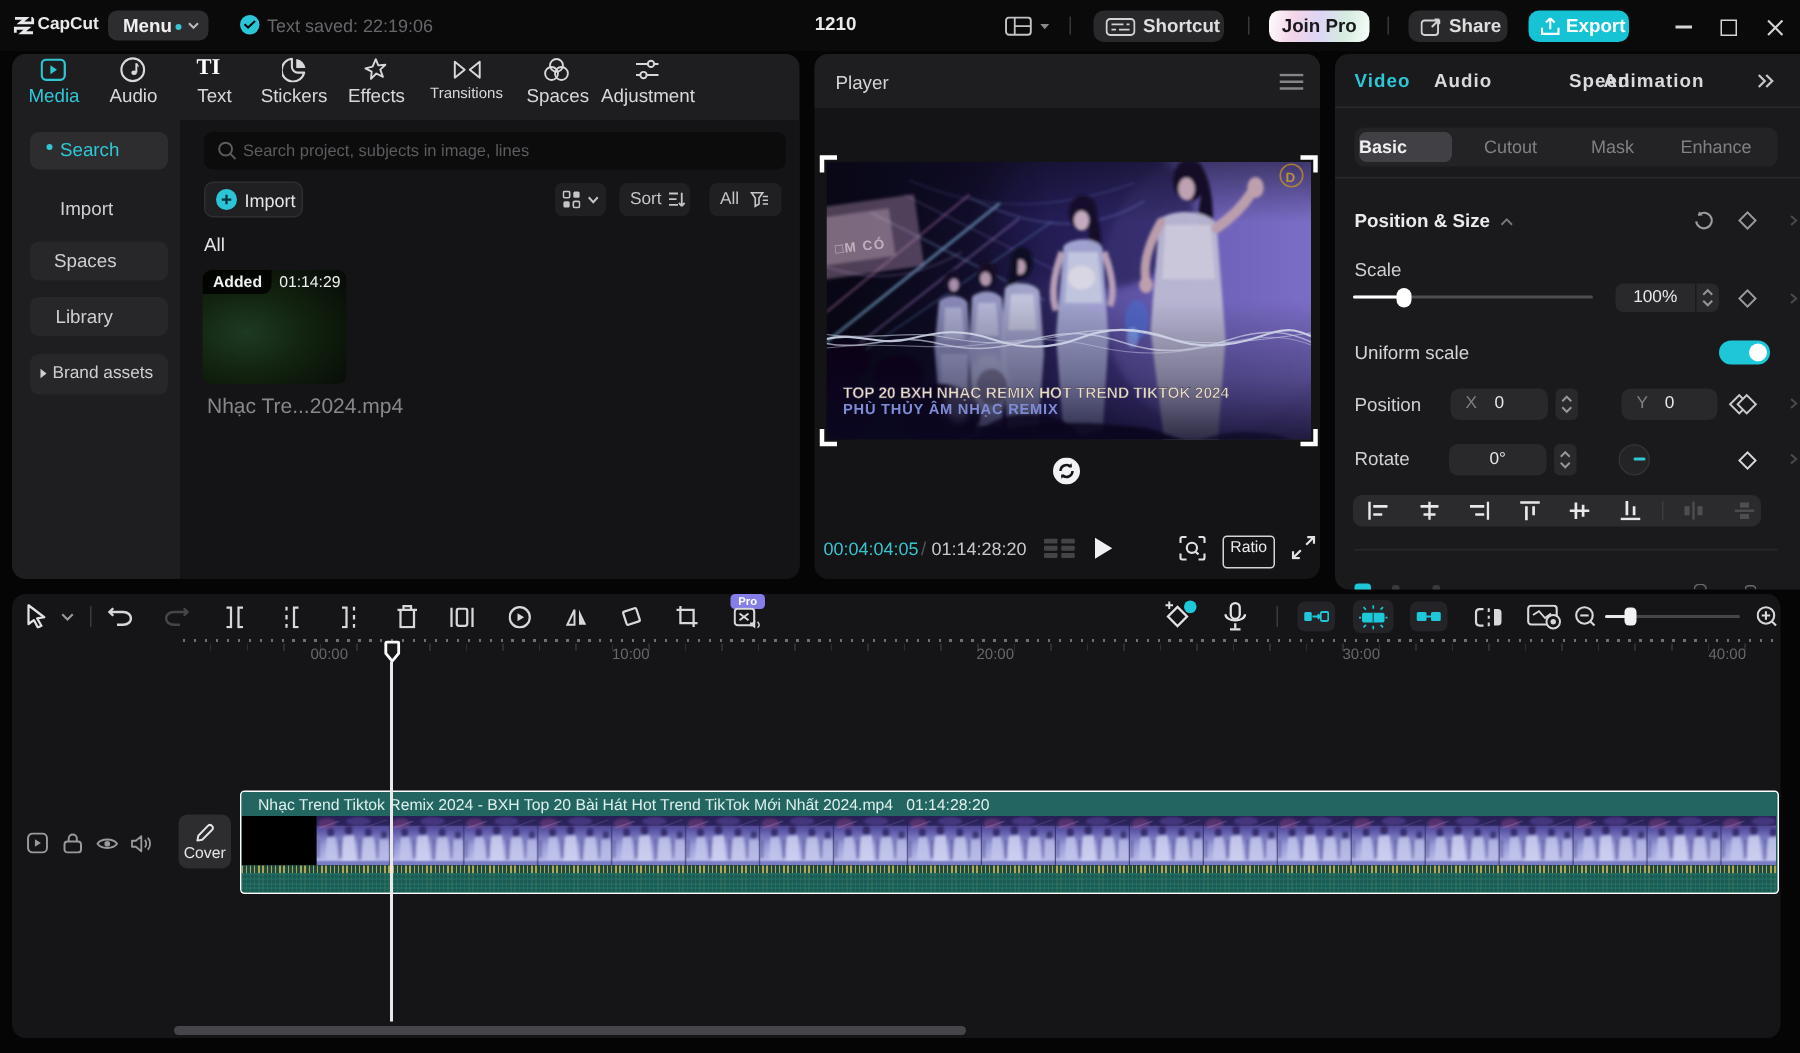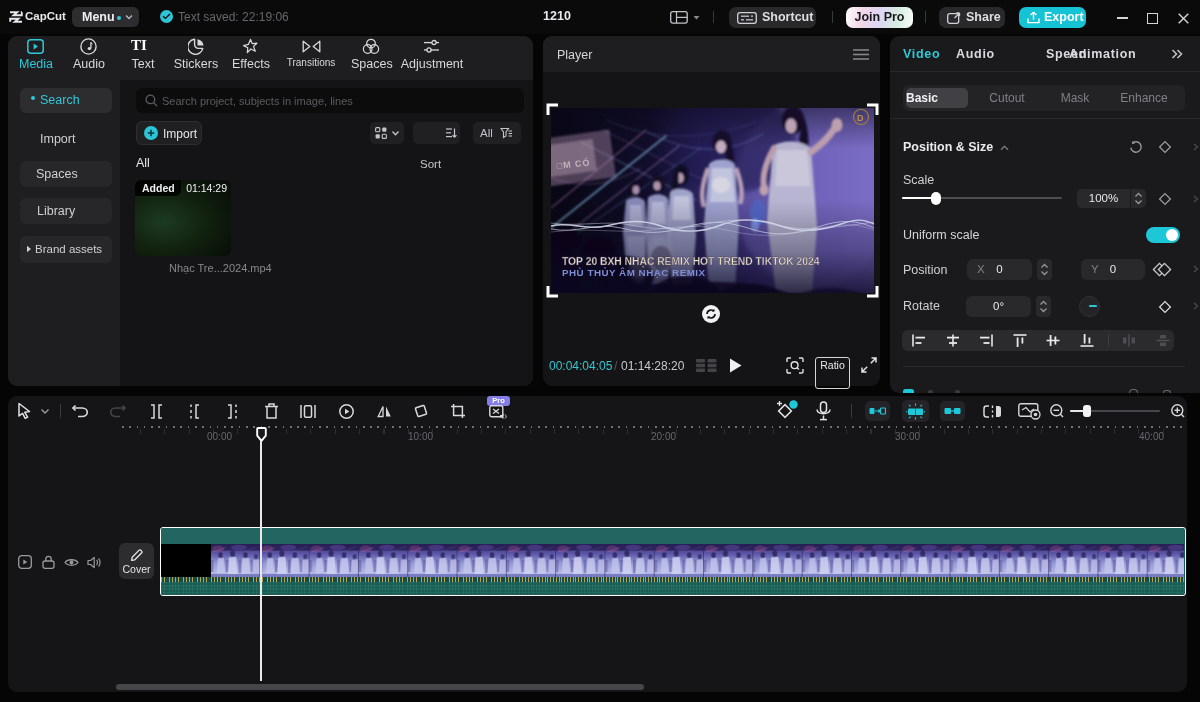--- a/index.html
+++ b/index.html
@@ -175,21 +175,21 @@
     <rect x="0.6" y="0.6" width="4.2" height="4.2" rx="1" stroke="#c5c5c9" stroke-width="1.1" fill="none"></rect>
     <rect x="7.2" y="0.6" width="4.2" height="4.2" rx="1" fill="#c5c5c9"></rect>
     <rect x="0.6" y="7.2" width="4.2" height="4.2" rx="1" fill="#c5c5c9"></rect>
     <rect x="7.2" y="7.2" width="4.2" height="4.2" rx="1" stroke="#c5c5c9" stroke-width="1.1" fill="none"></rect>
   </svg>
   <svg class="ic" style="left:391px;top:130px;" width="9" height="7" viewBox="0 0 9 7">
       <path d="M1.5 1.5 L4.5 4.8 L7.5 1.5" stroke="#c5c5c9" stroke-width="1.3" fill="none"></path>
     </svg>
 
   <div class="abs" style="left:413px;top:122px;width:47px;height:22px;background:#202023;border-radius:5px;"></div>
-  <div class="abs" style="left:420px;top:127px;font-size:11.5px;color:#c5c5c9;margin-top:31px;">Sort</div>
+  <div class="abs" style="left:420px;top:127px;font-size:11.5px;color:#c5c5c9;">Sort</div>
   <svg class="ic" style="left:445px;top:127px;" width="12" height="12" viewBox="0 0 12 12">
     <line x1="1" y1="2" x2="7" y2="2" stroke="#c5c5c9" stroke-width="1.2"></line>
     <line x1="1" y1="5.8" x2="6" y2="5.8" stroke="#c5c5c9" stroke-width="1.2"></line>
     <line x1="1" y1="9.6" x2="7" y2="9.6" stroke="#c5c5c9" stroke-width="1.2"></line>
     <path d="M9.5 1.5 L9.5 10 M9.5 10.4 L7.6 8.2 M9.5 10.4 L11.4 8.2" stroke="#c5c5c9" stroke-width="1.2" fill="none"></path>
   </svg>
 
   <div class="abs" style="left:473px;top:122px;width:48px;height:22px;background:#202023;border-radius:5px;"></div>
   <div class="abs" style="left:480px;top:127px;font-size:11.5px;color:#c5c5c9;">All</div>
   <svg class="ic" style="left:500px;top:127px;" width="13" height="12" viewBox="0 0 13 12">
@@ -199,21 +199,21 @@
     <line x1="8.5" y1="9" x2="12" y2="9" stroke="#c5c5c9" stroke-width="1.1"></line>
   </svg>
 
   <div class="abs" style="left:136px;top:156px;font-size:12.5px;font-weight:400;color:#e5e5e8;">All</div>
 
   <div class="abs" style="left:135px;top:180px;width:96px;height:76px;border-radius:6px;background:radial-gradient(90px 60px at 30% 55%, #1d3a22 0%, #12230f 45%, #060a06 100%);overflow:hidden;">
     <div class="abs" style="left:0;top:0;width:46px;height:16px;background:rgba(0,0,0,.82);border-radius:6px 0 6px 0;"></div>
     <div class="abs" style="left:7px;top:2px;font-size:10.5px;font-weight:600;color:#f0f0f2;">Added</div>
     <div class="abs" style="right:4px;top:2px;font-size:10.5px;color:#f0f0f2;">01:14:29</div>
   </div>
-  <div class="abs" style="left:138px;top:262px;font-size:11px;color:#88888c;margin-left:31px;">Nhạc Tre...2024.mp4</div>
+  <div class="abs" style="left:138px;top:262px;font-size:14px;color:#88888c;">Nhạc Tre...2024.mp4</div>
 
   <div class="abs" style="left:557px;top:48px;font-size:12.5px;color:#d5d5d8;">Player</div>
   <svg class="ic" style="left:853px;top:49px;" width="16" height="11" viewBox="0 0 16 11">
     <line x1="0" y1="1" x2="16" y2="1" stroke="#85858a" stroke-width="1.6"></line>
     <line x1="0" y1="5.5" x2="16" y2="5.5" stroke="#85858a" stroke-width="1.6"></line>
     <line x1="0" y1="10" x2="16" y2="10" stroke="#85858a" stroke-width="1.6"></line>
   </svg>
 
   <div class="abs" style="left:551px;top:108px;width:323px;height:185px;overflow:hidden;">
     <svg width="323" height="185" viewBox="0 0 323 185">
@@ -375,21 +375,21 @@
       <rect x="11.5" y="9.6" width="9" height="3.4" rx="0.8"></rect>
   </svg>
   <svg class="ic" style="left:729px;top:358px;" width="13" height="15" viewBox="0 0 13 15">
       <path d="M1 0.5 L12.5 7.5 L1 14.5 Z" fill="#f0f0f2"></path>
     </svg>
   <svg class="ic" style="left:786px;top:357px;" width="18" height="17" viewBox="0 0 18 17">
     <path d="M1 5 L1 2.2 Q1 1 2.2 1 L5 1 M13 1 L15.8 1 Q17 1 17 2.2 L17 5 M17 12 L17 14.8 Q17 16 15.8 16 L13 16 M5 16 L2.2 16 Q1 16 1 14.8 L1 12" stroke="#e2e2e5" stroke-width="1.4" fill="none"></path>
     <circle cx="8.6" cy="8.2" r="3.4" stroke="#e2e2e5" stroke-width="1.4" fill="none"></circle>
     <line x1="11" y1="10.8" x2="13" y2="12.6" stroke="#e2e2e5" stroke-width="1.4"></line>
   </svg>
-  <div class="abs" style="left:815px;top:357px;width:35px;height:32px;border:1.2px solid #d5d5d8;border-radius:3px;text-align:center;font-size:10.5px;color:#e8e8ea;line-height:14px;">Ratio</div>
+  <div class="abs" style="left:815px;top:357px;width:35px;height:22px;border:1.2px solid #d5d5d8;border-radius:3px;text-align:center;font-size:10.5px;color:#e8e8ea;line-height:14px;">Ratio</div>
   <svg class="ic" style="left:861px;top:357px;" width="16" height="16" viewBox="0 0 16 16">
     <path d="M10.5 1 L15 1 L15 5.5 M15 1 L9.8 6.2 M5.5 15 L1 15 L1 10.5 M1 15 L6.2 9.8" stroke="#e2e2e5" stroke-width="1.5" fill="none"></path>
   </svg>
 
   <div class="abs" style="left:903px;top:47px;font-size:12.5px;font-weight:600;letter-spacing:0.7px;color:#2fc7d6;">Video</div>
   <div class="abs" style="left:956px;top:47px;font-size:12.5px;font-weight:600;letter-spacing:0.7px;color:#dadade;">Audio</div>
   <div class="abs" style="left:1013px;top:47px;font-size:12.5px;font-weight:600;letter-spacing:0.7px;color:#dadade;margin-left:33px;">Speed</div>
   <div class="abs" style="left:1069px;top:47px;font-size:12.5px;font-weight:600;letter-spacing:0.7px;color:#dadade;">Animation</div>
   <svg class="ic" style="left:1171px;top:49px;" width="12" height="10" viewBox="0 0 12 10">
       <path d="M1.5 1 L5.5 5 L1.5 9 M6.5 1 L10.5 5 L6.5 9" stroke="#c5c5c9" stroke-width="1.5" fill="none"></path>
@@ -674,20 +674,21 @@
   </svg>
 
   <div class="abs" style="left:119px;top:543px;width:35px;height:36px;background:#2d2d30;border-radius:6px;"></div>
   <svg class="ic" style="left:130px;top:549px;" width="13" height="13" viewBox="0 0 13 13">
     <path d="M8.6 1.6 A1.9 1.9 0 0 1 11.3 4.3 L4.8 10.8 L1.6 11.4 L2.2 8.2 Z" stroke="#e5e5e8" stroke-width="1.3" fill="none" stroke-linejoin="round"></path>
   </svg>
   <div class="abs" style="left:119px;top:563px;width:35px;text-align:center;font-size:10.5px;color:#e5e5e8;">Cover</div>
 
   <div class="abs" id="clip" style="left:160px;top:527px;width:1026px;height:69px;border:1.5px solid #ffffff;border-radius:3px;overflow:hidden;background:#17605a;">
     <div class="abs" style="left:0;top:0;width:1023px;height:16px;background:#236661;"></div>
+    <div class="abs" style="left:11px;top:2.5px;font-size:10.5px;color:#dff0ec;white-space:nowrap;">Nhạc Trend Tiktok Remix 2024 - BXH Top 20 Bài Hát Hot Trend TikTok Mới Nhất 2024.mp4&nbsp;&nbsp;&nbsp;01:14:28:20</div>
 
     <div class="abs" style="left:0;top:16px;width:1023px;height:33px;background:#000;">
       <svg width="1023" height="33" viewBox="0 0 1023 33">
         <defs>
           <linearGradient id="tilebg" x1="0" y1="0" x2="0" y2="1">
             <stop offset="0" stop-color="#332968"></stop>
             <stop offset="0.3" stop-color="#5d58a8"></stop>
             <stop offset="0.58" stop-color="#9599d4"></stop>
             <stop offset="0.88" stop-color="#b4b7e6"></stop>
             <stop offset="1" stop-color="#8f93d0"></stop>

